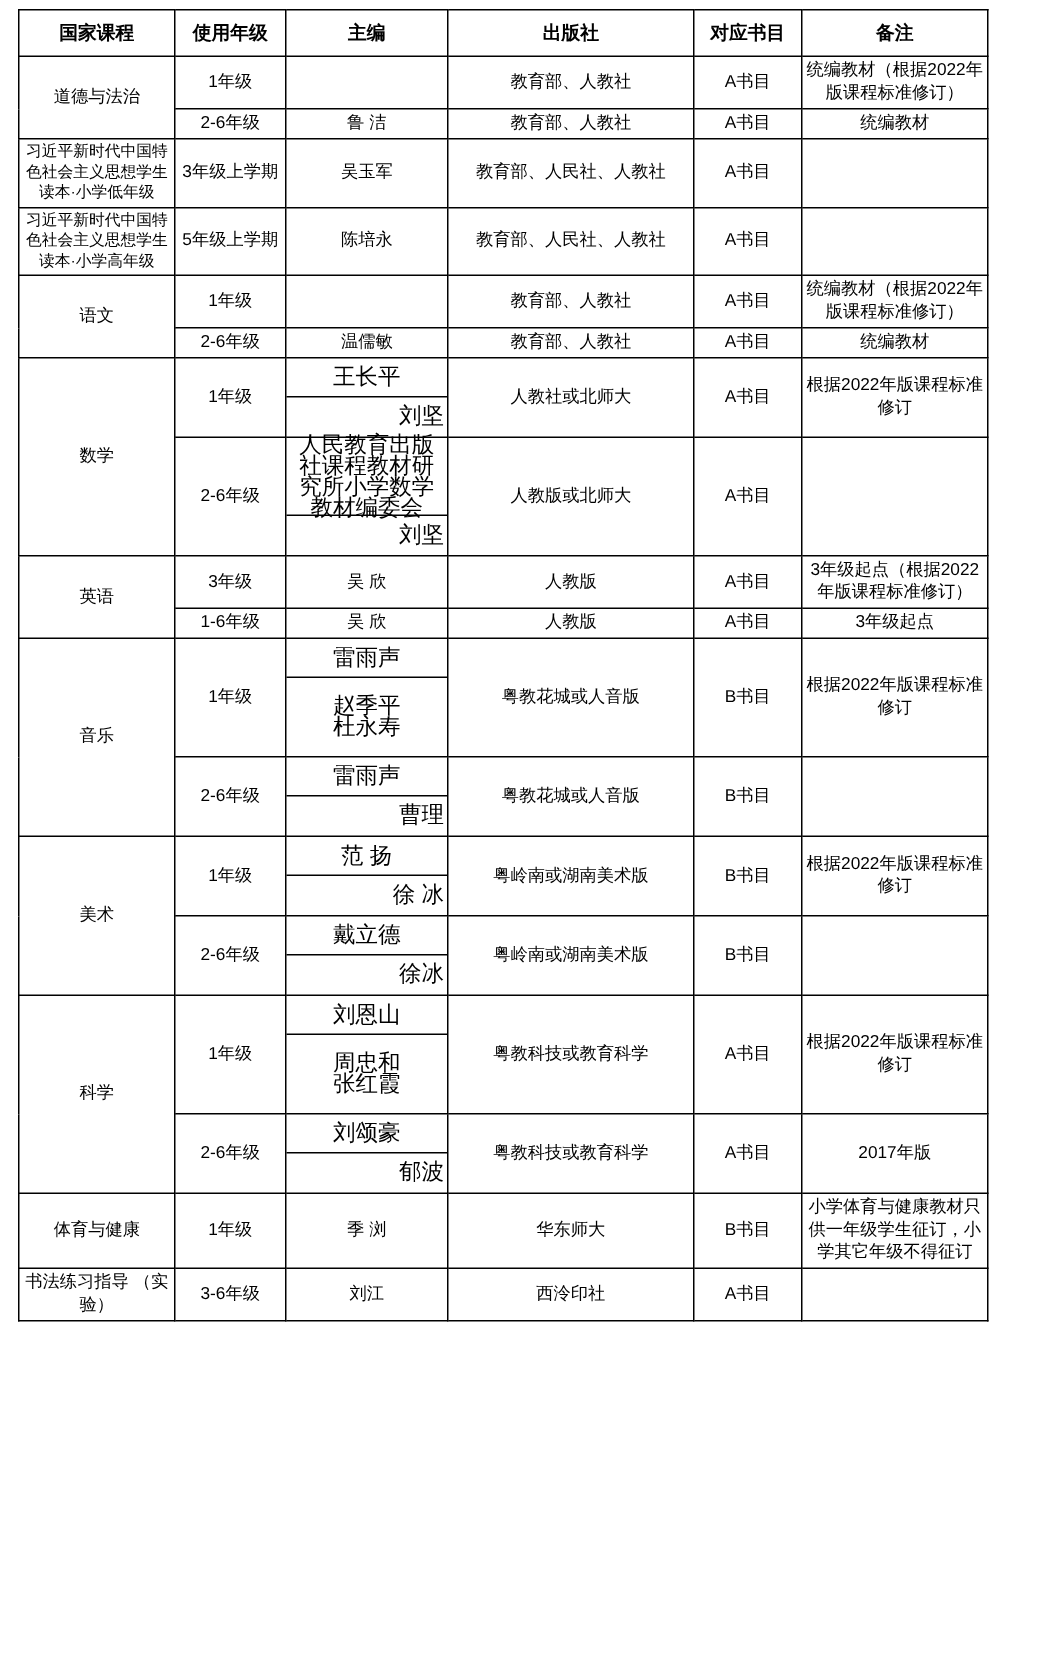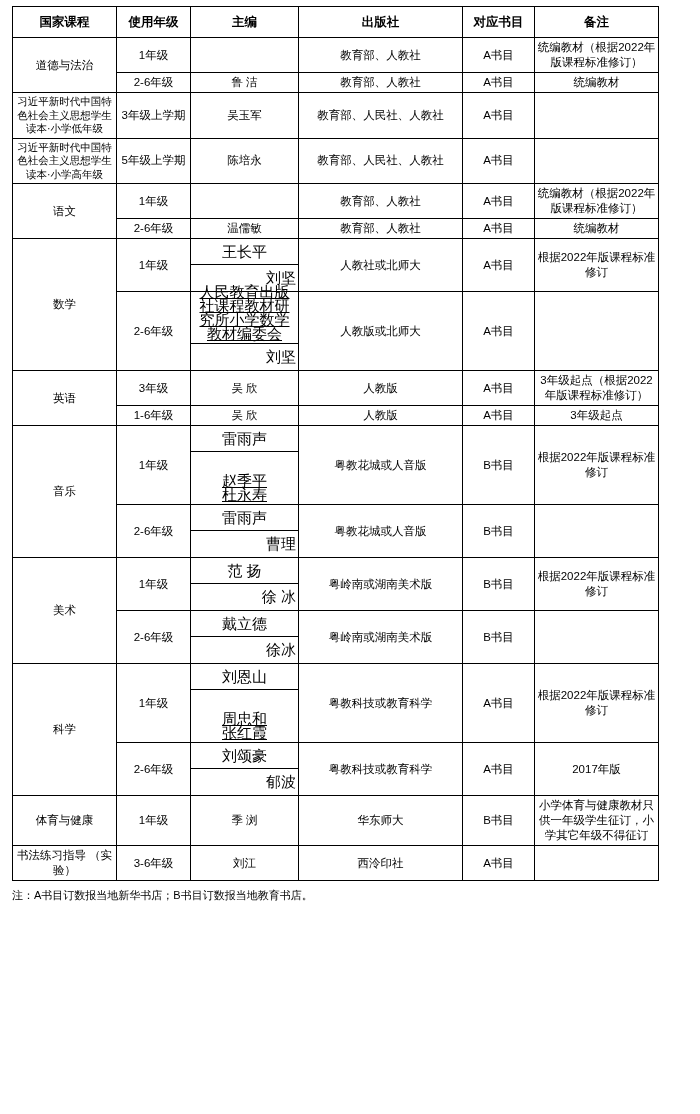--- a/index.html
+++ b/index.html
@@ -78,23 +78,22 @@
     padding: 2px 2px;
     box-sizing: border-box;
   }
   .sub-stack .sub:last-child {
     border-bottom: none;
     justify-content: flex-end;
   }
   .sub-stack .sub.multi {
     height: 52px;
     flex-direction: column;
-    justify-content: flex-end;
+    justify-content: center;
     line-height: 14px;
-    text-decoration: underline;
   }
   .note-cell {
     font-size: 11px;
     line-height: 14px;
   }
   .footnote {
     font-size: 11px;
     margin-top: 6px;
     line-height: 16px;
     text-align: left;
@@ -317,15 +316,14 @@
           <td rowspan="1" class="cat-cell" style="font-size: 11.5px;">书法练习指导 （实验）</td>
           <td>3-6年级</td>
           <td>刘江</td>
           <td>西泠印社</td>
           <td>A书目</td>
           <td class="note-cell"></td>
         </tr>
       </tbody>
   </table>
 
-  <div class="footnote">注：A书目订数报当地新华书店；B书目订数报当地教育书店。</div>
 
 </div>
 
 </body></html>

